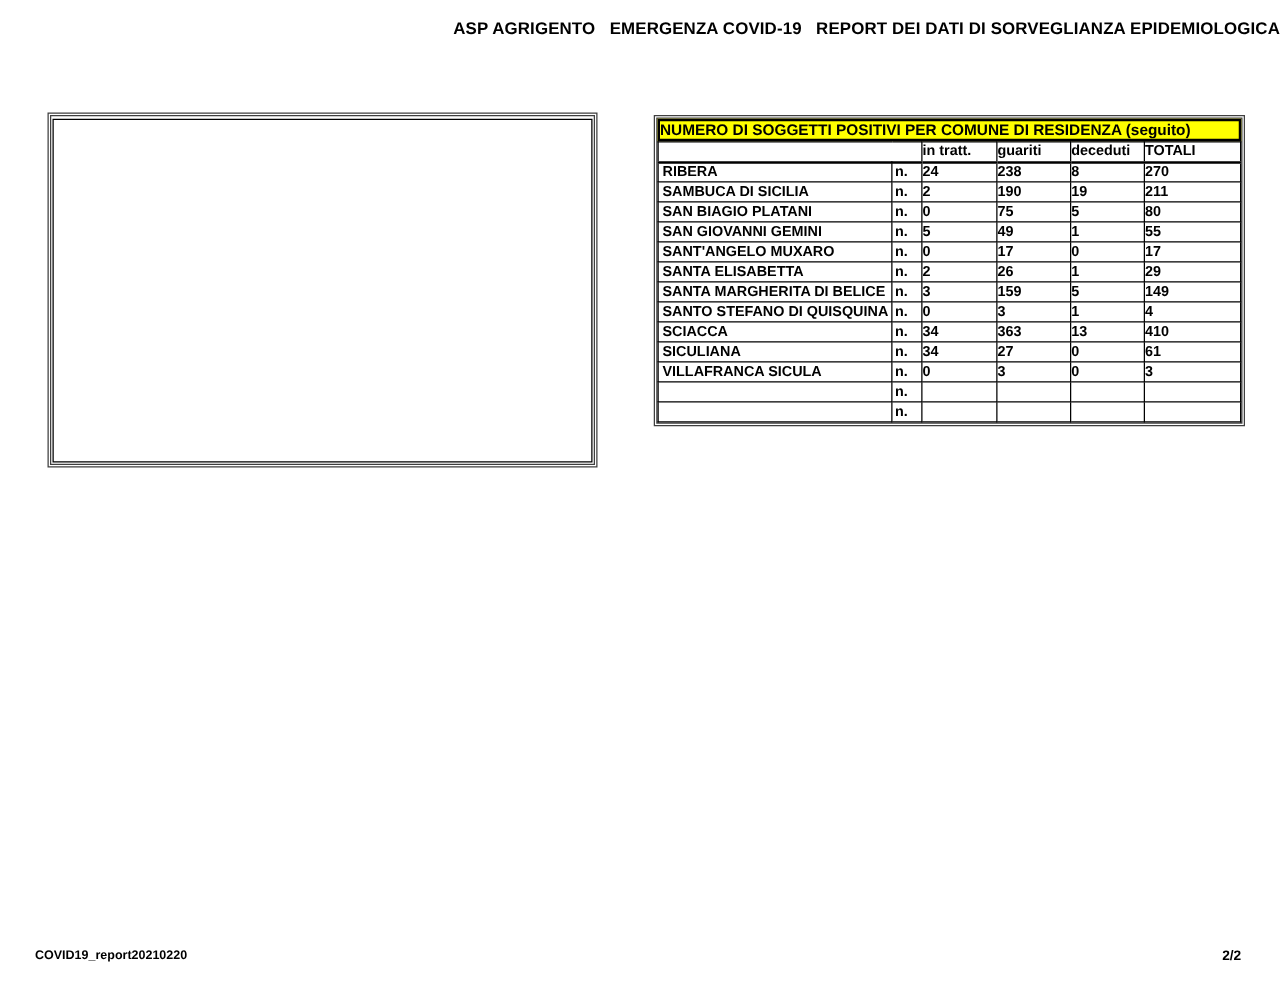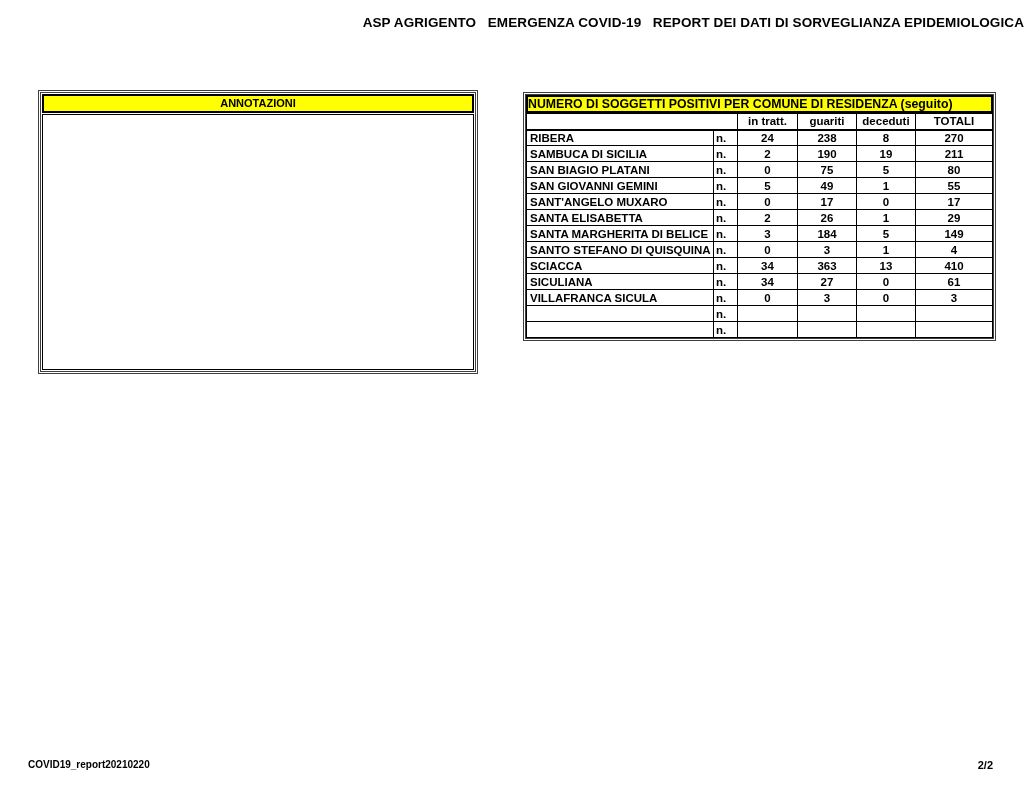--- a/index.html
+++ b/index.html
@@ -74,42 +74,41 @@
     font-size: 11.5px;
     font-weight: bold;
     vertical-align: middle;
     white-space: nowrap;
     overflow: hidden;
   }
   table.positives tr.head td { height: 16px; border-bottom: 2px solid #000; }
   td.blank { border-right: 2px solid #000; }
   td.name { text-align: left; padding-left: 3px; }
   td.unit { text-align: left; padding-left: 2px; border-right: 2px solid #000; }
-  td.num  { text-align: center; }
+  td.num  { }
   
   .footer-left {
     position: absolute;
     left: 28px; top: 759px;
     font-weight: bold;
     font-size: 10px;
   }
   .footer-right {
     position: absolute;
     right: 31px; top: 759px;
     font-weight: bold;
     font-size: 11px;
   }
 </style>
 </head>
 <body>
 
 <div class="page-title">ASP AGRIGENTO   EMERGENZA COVID-19   REPORT DEI DATI DI SORVEGLIANZA EPIDEMIOLOGICA</div>
 
 <div class="annotations-box">
-  <div class="annotations-header">ANNOTAZIONI</div>
   <div class="annotations-content"></div>
 </div>
 
 <div class="positives-wrap">
   <div class="table-title">NUMERO DI SOGGETTI POSITIVI PER COMUNE DI RESIDENZA (seguito)</div>
   <table class="positives">
     <colgroup>
       <col style="width:187px">
         <col style="width:24px">
         <col style="width:60px">
@@ -170,21 +169,21 @@
         <td class="unit">n.</td>
         <td class="num">2</td>
         <td class="num">26</td>
         <td class="num">1</td>
         <td class="num">29</td>
       </tr>
       <tr>
         <td class="name">SANTA MARGHERITA DI BELICE</td>
         <td class="unit">n.</td>
         <td class="num">3</td>
-        <td class="num">184</td>
+        <td class="num">159</td>
         <td class="num">5</td>
         <td class="num">149</td>
       </tr>
       <tr>
         <td class="name">SANTO STEFANO DI QUISQUINA</td>
         <td class="unit">n.</td>
         <td class="num">0</td>
         <td class="num">3</td>
         <td class="num">1</td>
         <td class="num">4</td>

